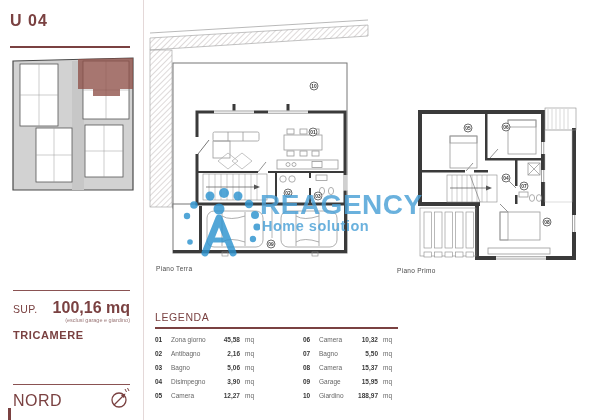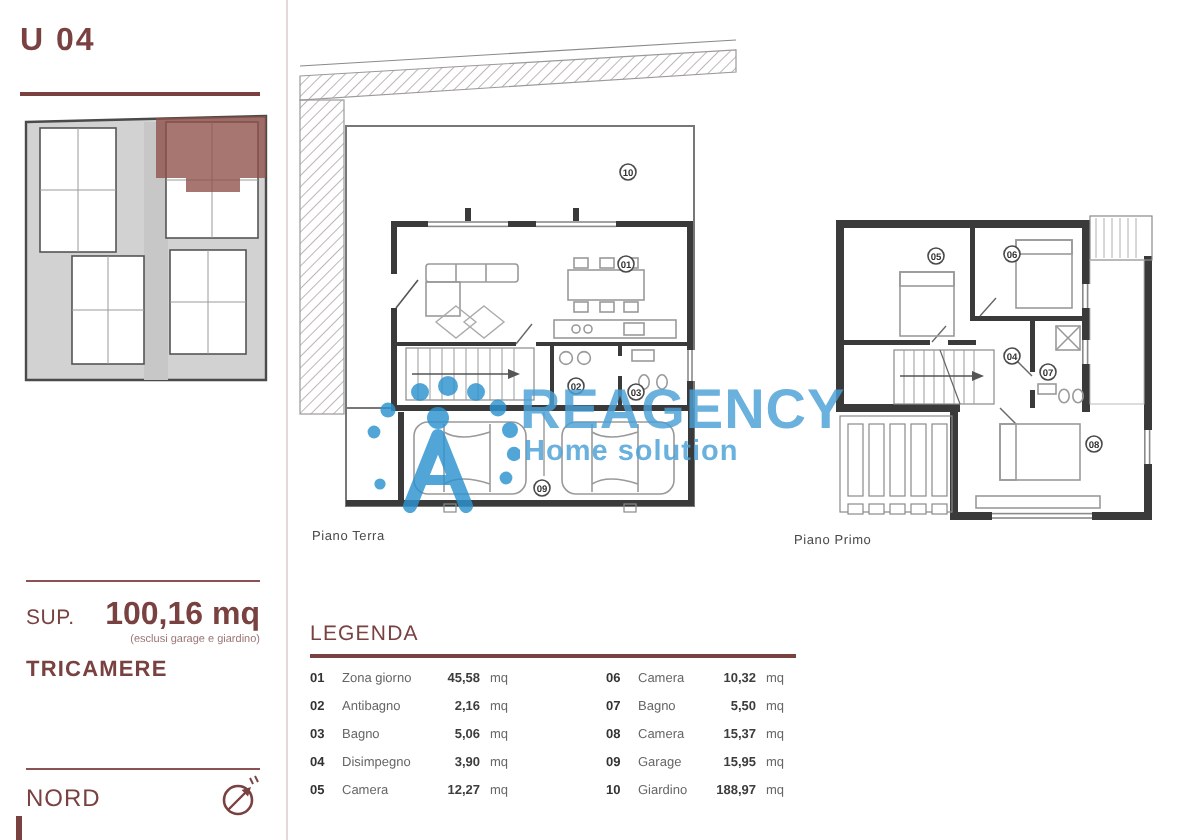--- a/index.html
+++ b/index.html
@@ -13,21 +13,21 @@
   .sep{left:143px;top:0;width:1px;height:420px;background:#e4d8d8;}
   .unit-title{left:10px;top:12px;font-size:16px;font-weight:700;color:#7a4141;letter-spacing:1px;}
   .title-rule{left:10px;top:46px;width:120px;height:2px;background:#7a4141;}
   .type-label{left:13px;top:286px;font-size:11px;font-weight:700;color:#7a4141;letter-spacing:.6px;margin-top:43px;}
   .type-rule{left:13px;top:290px;width:117px;height:1px;background:#8a5252;}
   .sup-row{left:13px;top:299px;width:117px;display:flex;justify-content:space-between;align-items:baseline;}
   .sup-label{font-size:10.5px;color:#7a4141;letter-spacing:.3px;}
   .sup-value{font-size:16px;color:#7a4141;font-weight:700;}
   .sup-note{left:13px;top:317px;width:117px;text-align:right;font-size:5.5px;color:#9a7676;}
   .nord-rule{left:13px;top:384px;width:117px;height:1px;background:#8a5252;}
-  .nord-label{left:13px;top:392px;font-size:12px;color:#7a4141;letter-spacing:.5px;}
+  .nord-label{left:13px;top:392px;font-size:16px;color:#7a4141;letter-spacing:.5px;}
   .compass{left:108px;top:385px;}
   .corner-tick{left:8px;top:408px;width:3px;height:12px;background:#7a4141;}
   
   .site-svg{left:10px;top:56px;}
   .terra-svg{left:148px;top:2px;}
   .primo-svg{left:393px;top:98px;}
   .plan-caption{font-size:6.5px;color:#4a4a4a;letter-spacing:.3px;}
   .cap-terra{left:156px;top:265px;}
   .cap-primo{left:397px;top:267px;}
   

